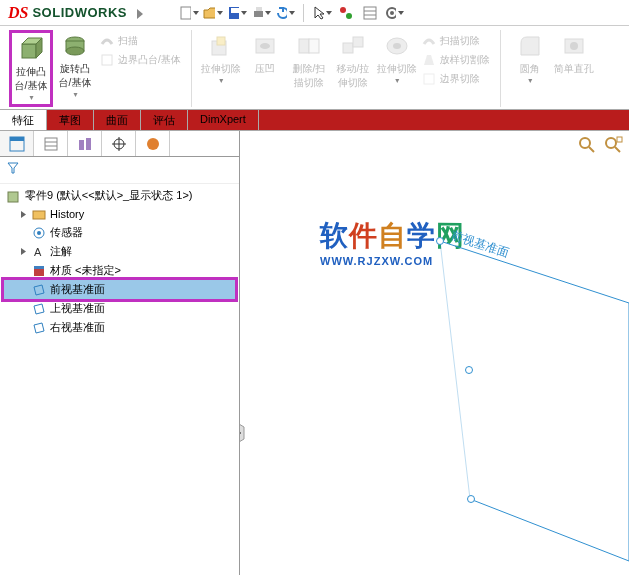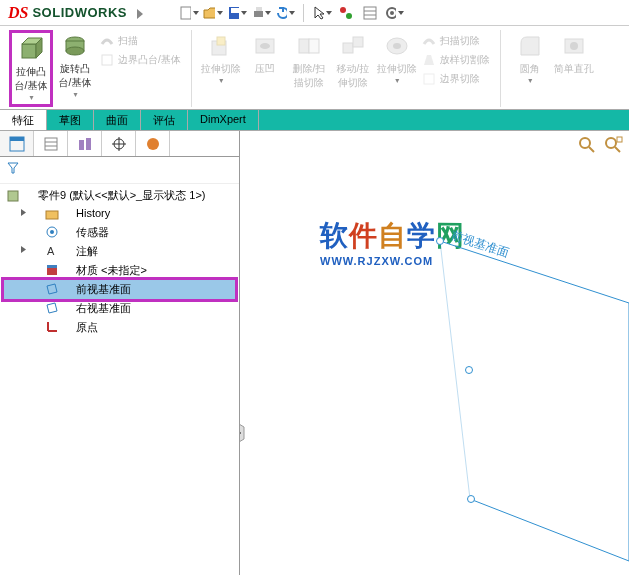--- a/index.html
+++ b/index.html
@@ -24,32 +24,32 @@
     .rbigbtn .lbl { font-size: 10px; text-align: center; line-height: 14px; margin-top: 2px; color: #333; }
     .rbigbtn.dis .lbl { color: #bbb; }
     .rbigbtn.dis .ico svg { opacity: 0.35; }
     .rsmallcol { display: flex; flex-direction: column; gap: 1px; padding-top: 2px; }
     .rsmall { display: flex; align-items: center; gap: 3px; font-size: 10px; padding: 1px 2px; cursor: pointer; }
     .rsmall .sico { width: 16px; height: 16px; display: flex; align-items: center; justify-content: center; }
     .rsmall.dis { color: #bbb; }
     .rsmall.dis svg { opacity: 0.35; }
     .ddarr { font-size: 8px; color: #888; margin-left: 1px; }
     
-    .tabs { display: flex; border-top: 1px solid #aaa; border-bottom: 1px solid #aaa; background: #14b8a6; height: 22px; }
+    .tabs { display: flex; border-top: 1px solid #aaa; border-bottom: 1px solid #aaa; background: #b91c1c; height: 22px; }
     .tab { padding: 3px 12px; font-size: 11px; border-right: 1px solid #aaa; cursor: pointer; }
     .tab.active { background: #fff; }
     
     .workarea { display: flex; height: calc(575px - 26px - 60px - 22px); }
     .sidepanel { width: 240px; border-right: 1px solid #999; background: #fff; position: relative; }
     .panel-tabs { display: flex; border-bottom: 1px solid #999; height: 26px; }
     .ptab { width: 34px; border-right: 1px solid #ccc; display: flex; align-items: center; justify-content: center; cursor: pointer; }
     .ptab.active { background: #f5f5f5; }
     .filter-row { padding: 4px 6px; border-bottom: 1px solid #eee; }
     .tree { padding: 2px 4px; font-size: 11px; }
-    .tree-item { display: flex; padding: 2px 2px; cursor: pointer; gap: 16px; }
+    .tree-item { display: flex; align-items: center; padding: 2px 2px; cursor: pointer; gap: 3px; }
     .tree-item.root { font-weight: normal; }
     .tree-item.indent1 { padding-left: 14px; }
     .tree-item.sel { background: #9ac8e8; border: 3px solid #c030c0; margin: -3px; }
     .expander { width: 10px; height: 10px; display: inline-flex; align-items: center; justify-content: center; cursor: pointer; }
     .tree-ico { width: 16px; height: 14px; display: inline-flex; align-items: center; justify-content: center; }
     
     .viewport { flex: 1; background: #fff; position: relative; overflow: hidden; }
     .viewtools { position: absolute; top: 4px; right: 6px; display: flex; gap: 6px; }
     .plane { position: absolute; }
     .handle { width: 8px; height: 8px; background: #fff; border: 1px solid #3090d0; position: absolute; border-radius: 50%; }
@@ -381,31 +381,30 @@
           </span>
         <span>前视基准面</span>
       </div>
       <div class="tree-item indent1">
         <span style="width:10px"></span>
         <span class="tree-ico">
             <svg width="14" height="14">
               <path d="M2 4 L10 2 L12 10 L4 12 Z" fill="none" stroke="#3080c0"></path>
             </svg>
           </span>
+        <span>上视基准面</span>
+      </div>
+      <div class="tree-item indent1">
+        <span style="width:10px"></span>
+        <span class="tree-ico">
+            <svg width="14" height="14">
+              <path d="M2 4 L10 2 L12 10 L4 12 Z" fill="none" stroke="#3080c0"></path>
+            </svg>
+          </span>
         <span>右视基准面</span>
-      </div>
-      <div class="tree-item indent1">
-        <span style="width:10px"></span>
-        <span class="tree-ico">
-            <svg width="14" height="14">
-              <line x1="3" y1="11" x2="3" y2="2" stroke="#c03030" stroke-width="2"></line>
-              <line x1="3" y1="11" x2="12" y2="11" stroke="#c03030" stroke-width="2"></line>
-            </svg>
-          </span>
-        <span>原点</span>
       </div>
     </div>
   </div>
 
   <div class="viewport">
     <div class="viewtools">
       <span><svg width="20" height="20">
             <circle cx="8" cy="8" r="5" fill="none" stroke="#c09040" stroke-width="2"></circle>
             <line x1="12" y1="12" x2="17" y2="17" stroke="#c09040" stroke-width="2"></line>
           </svg></span>

